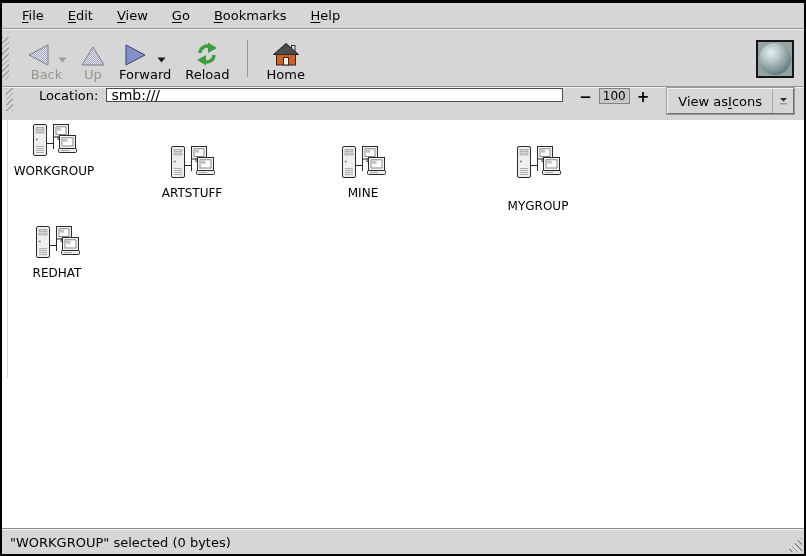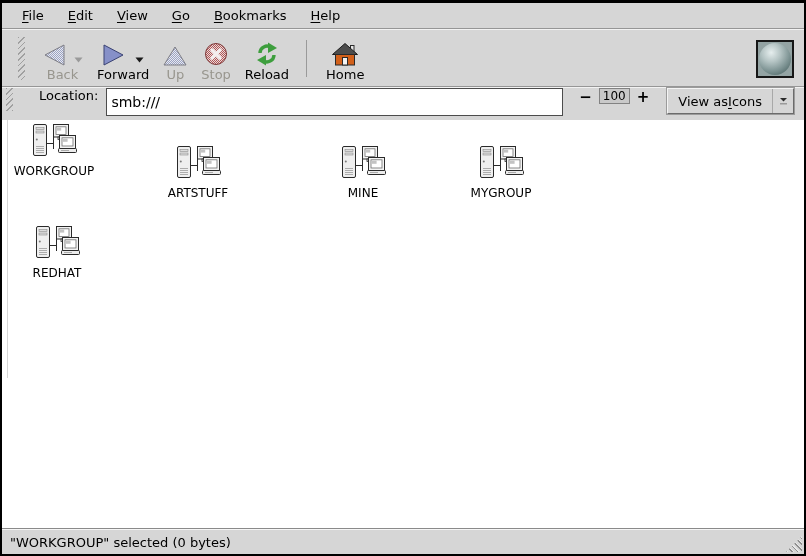--- a/index.html
+++ b/index.html
@@ -21,21 +21,21 @@
     background:var(--chrome,#d6d6d6);
     border-bottom:1px solid #969696;
   }
   .menu-item { padding:12px 12px; cursor:default; }
   .u { text-decoration:underline; text-underline-offset:2px; }
 
   
   .toolbar {
     flex:0 0 58px; height:58px;
     display:flex; align-items:stretch;
-    padding:4px 10px 3px 16px;
+    padding:4px 10px 3px 0;
     border-top:1px solid #f2f2f2;
     border-bottom:1px solid #969696;
     background:var(--chrome,#d6d6d6);
   }
   .grip-handle {
     width:7px; margin:3px 10px 3px 0;
     background:repeating-linear-gradient(135deg,#a0a0a0 0 1px,transparent 1px 4px);
   }
   .tb-btn {
     display:flex; flex-direction:column; align-items:center; justify-content:space-between;
@@ -62,21 +62,21 @@
   .locationbar {
     flex:0 0 33px; height:33px;
     display:flex; align-items:flex-start;
     padding:0 10px 0 4px;
     border-top:1px solid #f2f2f2;
     background:var(--chrome,#d6d6d6);
   }
   .locationbar .grip-handle { height:23px; margin:0 12px 0 0; }
   .loc-label { margin:0 8px 0 14px; }
   .loc-input {
-    flex:1; height:28px;
+    flex:1; height:14px;
     border:1px solid #4c4c4c; background:#fff;
     font:inherit; font-size:14px; padding:0 4px; color:#000;
   }
   .zoom-out-btn,.zoom-in-btn {
     border:none; background:transparent; font:inherit;
     font-weight:bold; font-size:15px; padding:0 4px; cursor:default;
   }
   .zoom-out-btn { margin-left:12px; }
   .zoom-level {
     width:31px; height:16px; line-height:14px; text-align:center;
@@ -100,23 +100,23 @@
     border-bottom:1px solid #8a8a8a; overflow:hidden;
   }
   .content-edge-line { position:absolute; left:5px; top:0; width:1px; height:258px; background:#d6d6d6; }
   .cell {
     position:absolute; width:104px;
     display:flex; flex-direction:column; align-items:center;
   }
   .cell .ic { height:38px; }
   .cell .cap { margin-top:6px; font-size:12px; white-space:nowrap; }
   .cell:nth-of-type(1){ left:0;   top:22px; }
-  .cell:nth-of-type(2){ left:144px; top:22px; }
+  .cell:nth-of-type(2){ left:138px; top:22px; }
   .cell:nth-of-type(3){ left:309px; top:22px; }
-  .cell:nth-of-type(4){ left:447px; top:22px; }
+  .cell:nth-of-type(4){ left:484px; top:22px;gap:13px; }
   .cell:nth-of-type(5){ left:3px;  top:102px; }
 
   
   .statusbar {
     flex:0 0 25px; height:25px;
     display:flex; align-items:center;
     padding-left:8px;
     border-top:1px solid #f6f6f6;
     background:var(--chrome,#d6d6d6);
     position:relative;
@@ -186,50 +186,41 @@
         <svg width="23" height="22" viewBox="0 0 23 22">
             <polygon points="22,1 3,11 22,21" fill="url(#stipB)" stroke="#7d7d85"></polygon>
           </svg>
         <svg class="chev" width="9" height="6" viewBox="0 0 9 6">
             <polygon points="0.5,0.5 8.5,0.5 4.5,5.5" fill="#9a9a9a"></polygon>
           </svg>
       </span>
       <span class="lbl">Back</span>
     </button>
 
+    <button class="tb-btn disabled">
+      <span class="icon-row">
+        <svg width="24" height="20" viewBox="0 0 24 20">
+            <polygon points="12,1 23,19 1,19" fill="url(#stipB)" stroke="#7d7d85"></polygon>
+          </svg>
+      </span>
+      <span class="lbl">Up</span>
+    </button>
+
     <button class="tb-btn">
       <span class="icon-row">
         <svg width="23" height="22" viewBox="0 0 23 22">
             <polygon points="1,1 20,11 1,21" fill="var(--forward-blue,#8690c8)" stroke="var(--forward-blue-dark,#3a4272)"></polygon>
           </svg>
         <svg class="chev" width="9" height="6" viewBox="0 0 9 6">
             <polygon points="0.5,0.5 8.5,0.5 4.5,5.5" fill="#1a1a1a"></polygon>
           </svg>
       </span>
       <span class="lbl">Forward</span>
     </button>
 
-    <button class="tb-btn disabled">
-      <span class="icon-row">
-        <svg width="24" height="20" viewBox="0 0 24 20">
-            <polygon points="12,1 23,19 1,19" fill="url(#stipB)" stroke="#7d7d85"></polygon>
-          </svg>
-      </span>
-      <span class="lbl">Up</span>
-    </button>
-
-    <button class="tb-btn disabled">
-      <span class="icon-row">
-        <svg width="24" height="24" viewBox="0 0 24 24">
-          <circle cx="12" cy="12" r="10.5" fill="url(#stipR)" stroke="var(--stop-red-edge,#7e3a3a)"></circle>
-          <path d="M8 8 L16 16 M16 8 L8 16" stroke="#f3eeee" stroke-width="3.4" stroke-linecap="round"></path>
-        </svg>
-      </span>
-      <span class="lbl">Stop</span>
-    </button>
 
     <button class="tb-btn">
       <span class="icon-row">
         <svg width="26" height="24" viewBox="0 0 24 24">
           <path d="M5 11 A7 7 0 0 1 16 5.4" fill="none" stroke="var(--reload-green,#3d9e3d)" stroke-width="3.4"></path>
           <polygon points="13,0.5 22,6 13,11" fill="var(--reload-green,#3d9e3d)"></polygon>
           <path d="M19 13 A7 7 0 0 1 8 18.6" fill="none" stroke="var(--reload-green,#3d9e3d)" stroke-width="3.4"></path>
           <polygon points="11,23.5 2,18 11,13" fill="var(--reload-green,#3d9e3d)"></polygon>
         </svg>
       </span>

